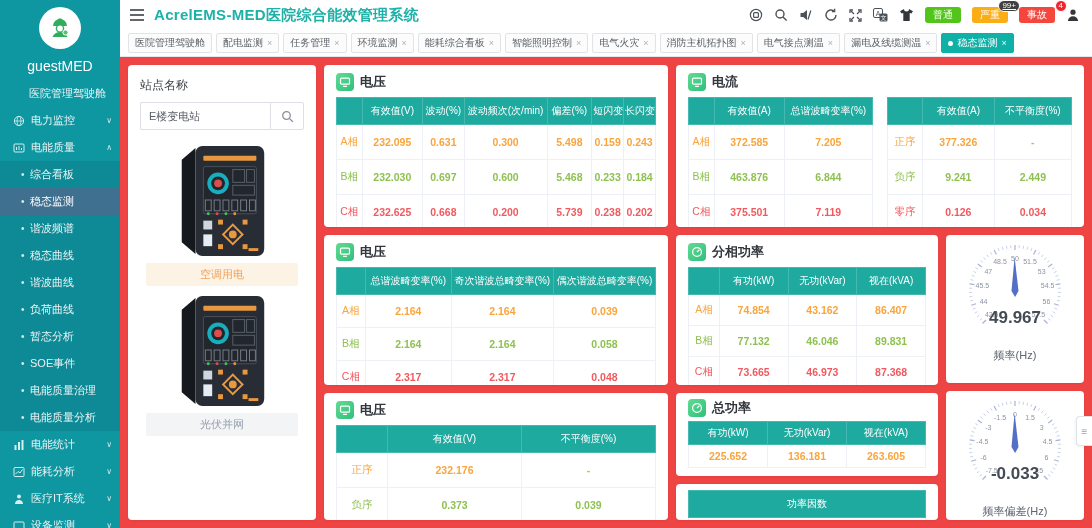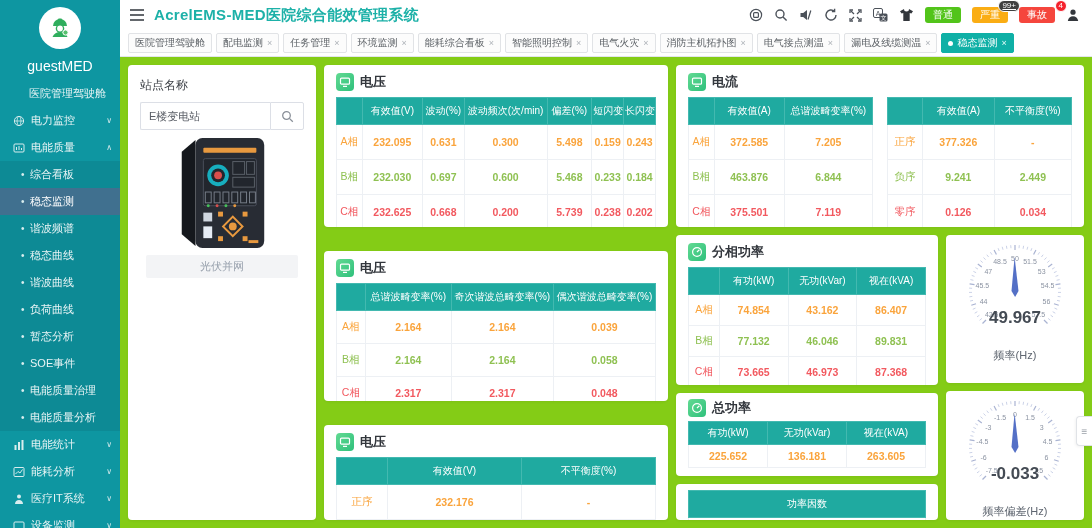--- a/index.html
+++ b/index.html
@@ -35,37 +35,37 @@
 
   
   .tabs { position:absolute; left:120px; top:30px; right:0; height:27px; background:#fff; border-bottom:1px solid #e3e6ea; display:flex; align-items:center; padding:0 8px; gap:4px; overflow:hidden; }
   .tab { display:inline-flex; align-items:center; gap:4px; font-size:10px; color:#5c6166; background:#fcfcfc; border:1px solid #e1e3e6; border-radius:2px; padding:2px 6px; white-space:nowrap; cursor:pointer; }
   .tab .x { color:#adb2b8; font-size:9px; }
   .tab.active { background:#0fb0a6; border-color:#0fb0a6; color:#fff; }
   .tab.active .dot { width:5px; height:5px; border-radius:50%; background:#fff; display:inline-block; }
   .tab.active .x { color:#dffcf9; }
 
   
-  .content { position:absolute; left:120px; top:57px; right:0; bottom:0; padding:8px; display:flex; gap:8px; background:#84cc16; overflow:hidden; }
+  .content { position:absolute; left:120px; top:57px; right:0; bottom:0; padding:8px; display:flex; gap:8px; background:#ef4444; overflow:hidden; }
   .card { background:#fff; border-radius:4px; box-shadow:0 1px 3px rgba(0,0,0,.06); overflow:hidden; }
 
   
   .panel-station { width:188px; flex:none; padding:12px; }
   .fld-label { font-size:12px; color:#3b3f45; margin-bottom:8px; }
-  .input-group { display:flex; height:28px; margin-bottom:4px; }
+  .input-group { display:flex; height:28px; margin-bottom:12px; }
   .input-group input { flex:1; min-width:0; border:1px solid #dcdfe6; border-right:none; border-radius:2px 0 0 2px; font-size:11px; color:#5a5e66; padding:0 8px; outline:none; font-family:inherit; }
   .search-btn { width:34px; border:1px solid #dcdfe6; border-radius:0 2px 2px 0; display:flex; align-items:center; justify-content:center; background:#fff; cursor:pointer; color:#8a9099; }
   .device-block { cursor:pointer; }
   .device { display:block; margin:2px auto 0; }
   .device-cap { width:152px; margin:3px auto 6px; text-align:center; font-size:11px; padding:4px 0; border-radius:2px; }
   .cap-warm { background:#fdf3e4; color:#f0a35e; }
   .cap-gray { background:#f3f4f6; color:#98a1ad; }
 
   
-  .col-mid { width:344px; flex:none; display:flex; flex-direction:column; gap:24px; }
+  .col-mid { width:344px; flex:none; display:flex; flex-direction:column; gap:8px; }
   .col-right { flex:1; display:flex; flex-direction:column; gap:8px; min-width:0; }
   .pnl { padding:8px 12px; }
   .pnl-title { display:flex; align-items:center; gap:6px; margin-bottom:6px; }
   .pnl-icon { width:18px; height:18px; border-radius:4px; background:linear-gradient(135deg,#62da92,#2fc07c); display:flex; align-items:center; justify-content:center; flex:none; }
   .pnl-name { font-size:13px; font-weight:bold; color:#33373d; }
 
   
   .tbl { width:100%; border-collapse:collapse; table-layout:fixed; text-align:center; }
   .tbl th { background:#1faaa0; color:#fff; font-weight:normal; font-size:10px; padding:6px 1px; border:1px solid #43b9b0; overflow:hidden; white-space:nowrap; }
   .tbl td { border:1px solid #edf0f4; font-size:10.5px; font-weight:bold; padding:10px 1px; overflow:hidden; white-space:nowrap; }
@@ -400,20 +400,26 @@
   <div class="card panel-station">
     <div class="fld-label">站点名称</div>
     <div class="input-group">
       <input readonly="" value="E楼变电站" style="">
       <span class="search-btn">
         <svg width="13" height="13" viewBox="0 0 13 13" fill="none" stroke="#8a9099" stroke-width="1.3">
             <circle cx="5.5" cy="5.5" r="3.8"></circle>
             <line x1="8.4" y1="8.4" x2="11.8" y2="11.8"></line>
           </svg>
       </span>
+    </div>
+    <div class="device-block">
+      <svg class="device" width="108" height="118">
+          <use href="#meter"></use>
+        </svg>
+      <div class="device-cap cap-warm">空调用电</div>
     </div>
     <div class="device-block">
       <svg class="device" width="108" height="118">
           <use href="#meter"></use>
         </svg>
       <div class="device-cap cap-gray">光伏并网</div>
     </div>
   </div>
 
   <div class="col-mid">

